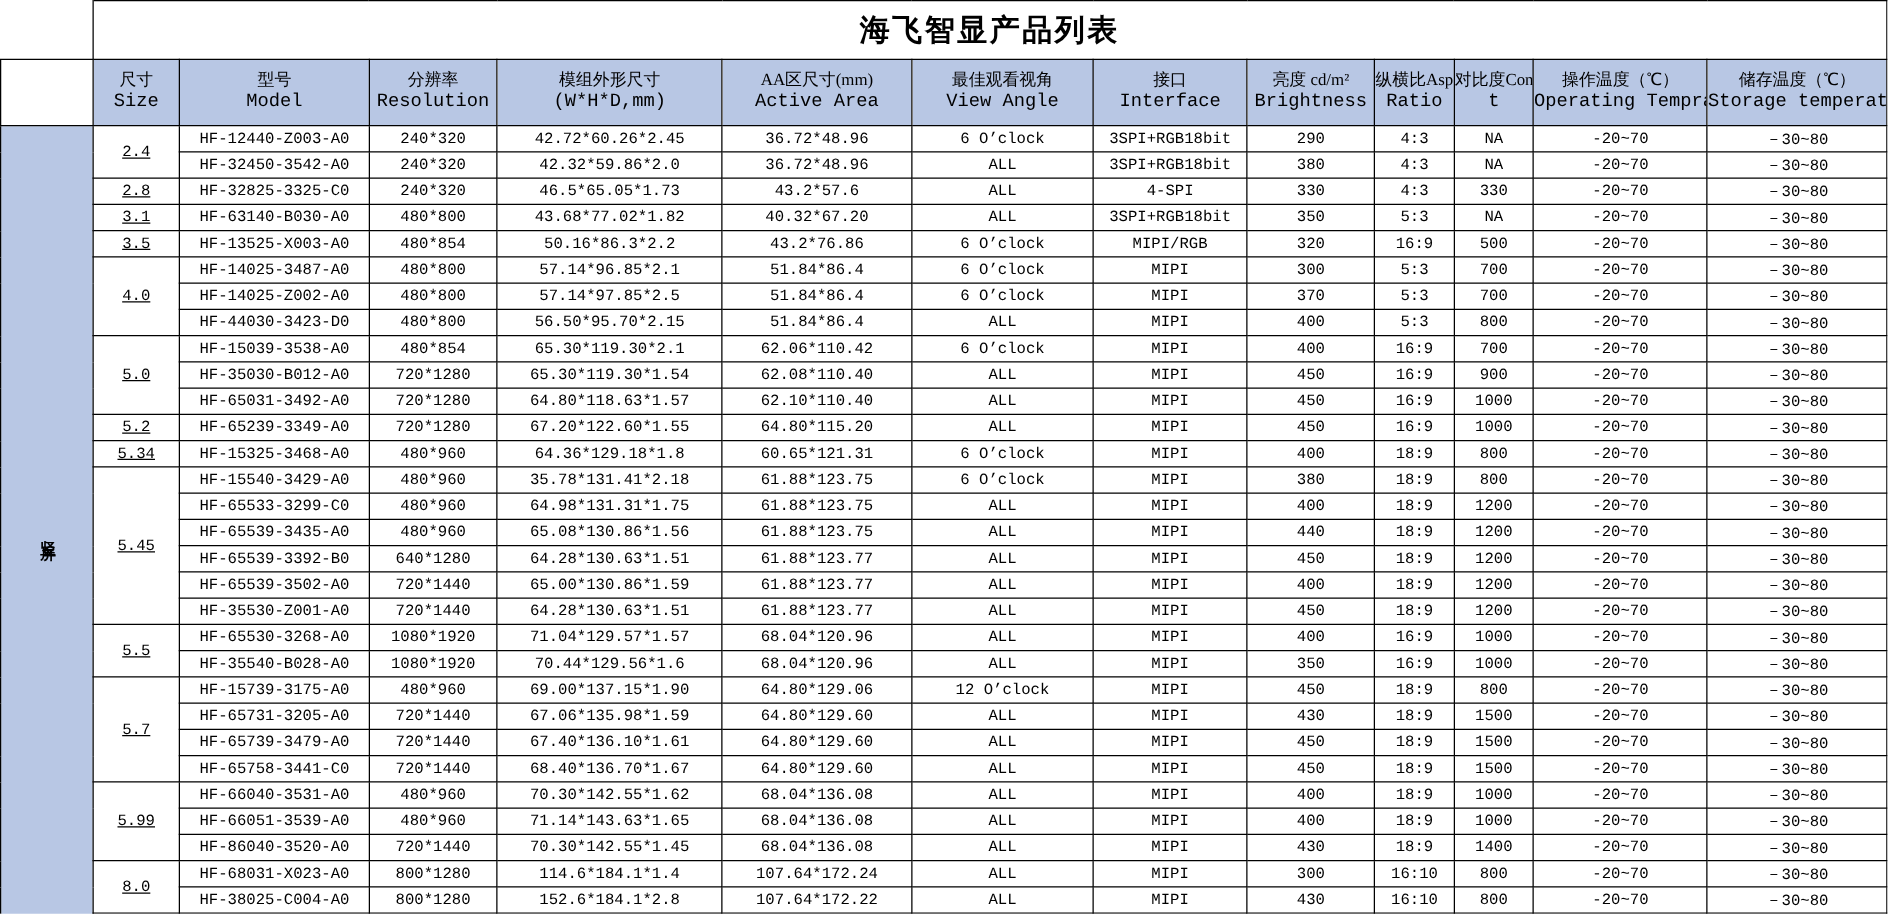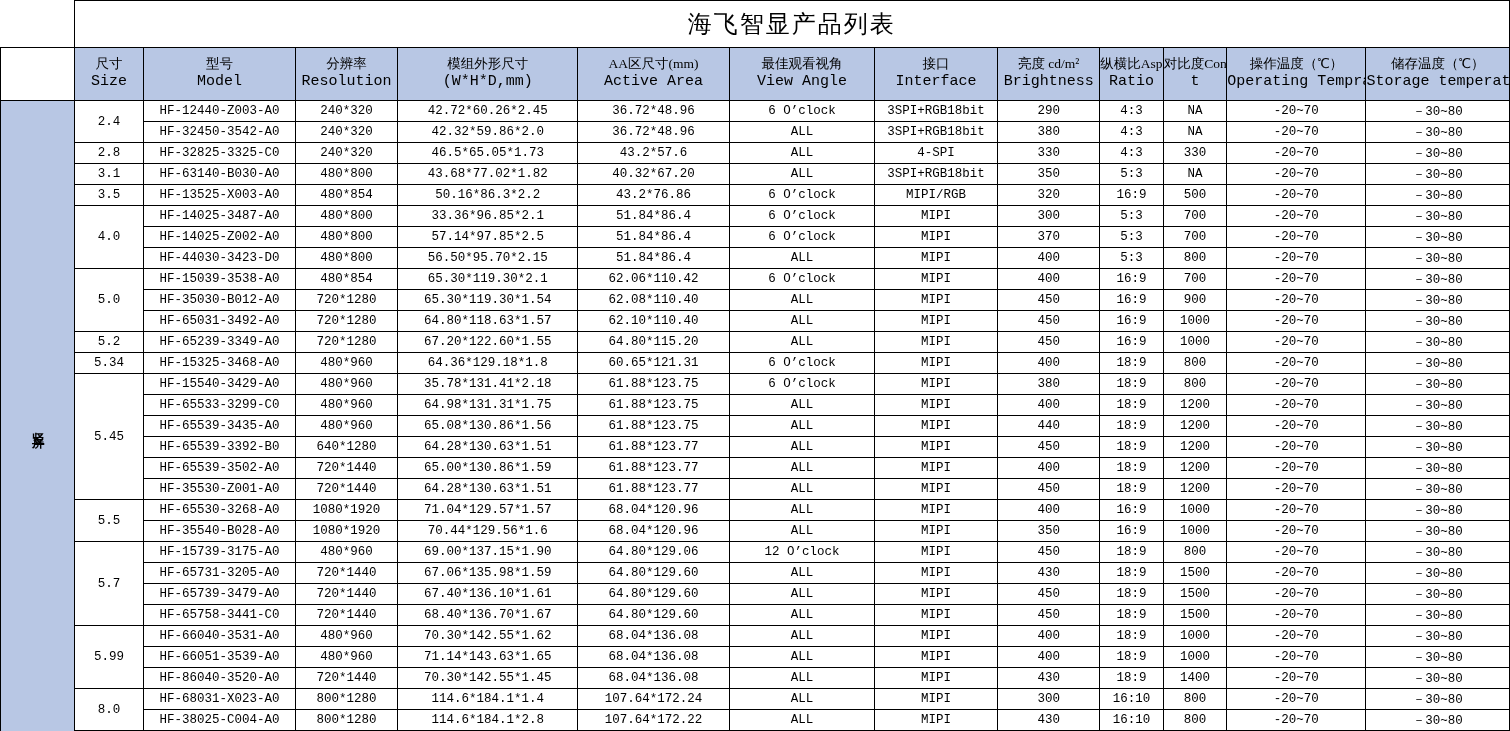--- a/index.html
+++ b/index.html
@@ -30,21 +30,21 @@
     text-align: center;
     vertical-align: middle;
     font-size: 13px;
     font-family: "Liberation Serif", serif;
     white-space: nowrap;
     overflow: hidden;
   }
   .titlecell {
     background: #ffffff;
     font-size: 24px;
-    font-weight: normal;
+    font-weight: bold;
     height: 46px;
     letter-spacing: 2px;
   }
   .hdr {
     background: #b8c7e4;
     height: 52px;
     font-size: 13.5px;
     line-height: 1.25;
   }
   .hdr .cn {
@@ -66,20 +66,21 @@
     background: #ffffff;
   }
   .datarow td {
     height: 20px;
     font-family: "Liberation Mono", monospace;
     font-size: 12.5px;
   }
   .sizecol {
     font-family: "Liberation Mono", monospace;
     font-size: 12.5px;
+    text-decoration: underline;
   }
   .topleft-empty {
     background: #ffffff;
     border-top: none;
     border-left: none;
   }
   col.c-side  { width: 72px; }
   col.c-size  { width: 68px; }
   col.c-model { width: 148px; }
   col.c-res   { width: 100px; }
@@ -236,21 +237,21 @@
           <td>320</td>
           <td>16:9</td>
           <td>500</td>
           <td>-20~70</td>
           <td>－30~80</td>
         </tr>
         <tr class="datarow">
           <td class="sizecol" rowspan="3">4.0</td>
           <td>HF-14025-3487-A0</td>
           <td>480*800</td>
-          <td>33.36*96.85*2.1</td>
+          <td>57.14*96.85*2.1</td>
           <td>51.84*86.4</td>
           <td>6 O’clock</td>
           <td>MIPI</td>
           <td>300</td>
           <td>5:3</td>
           <td>700</td>
           <td>-20~70</td>
           <td>－30~80</td>
         </tr>
         <tr class="datarow">
@@ -556,21 +557,21 @@
           <td>MIPI</td>
           <td>300</td>
           <td>16:10</td>
           <td>800</td>
           <td>-20~70</td>
           <td>－30~80</td>
         </tr>
         <tr class="datarow">
           <td>HF-38025-C004-A0</td>
           <td>800*1280</td>
-          <td>114.6*184.1*2.8</td>
+          <td>152.6*184.1*2.8</td>
           <td>107.64*172.22</td>
           <td>ALL</td>
           <td>MIPI</td>
           <td>430</td>
           <td>16:10</td>
           <td>800</td>
           <td>-20~70</td>
           <td>－30~80</td>
         </tr>
         <tr class="datarow">

